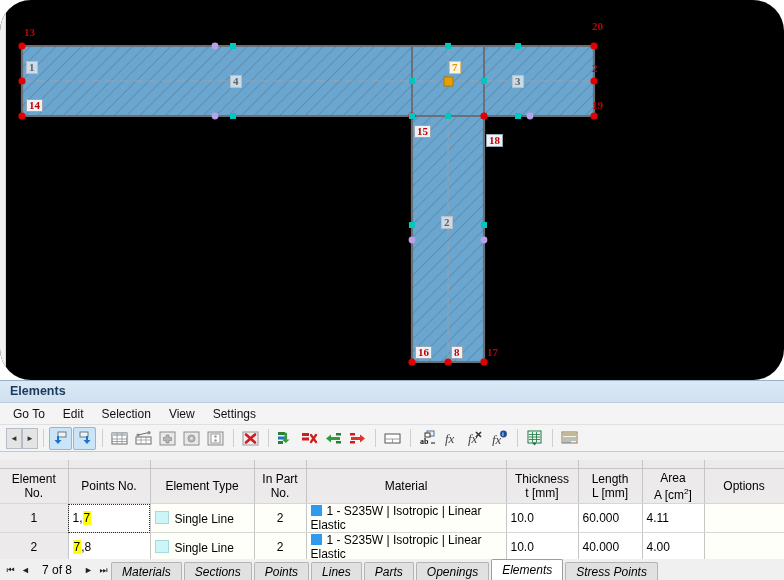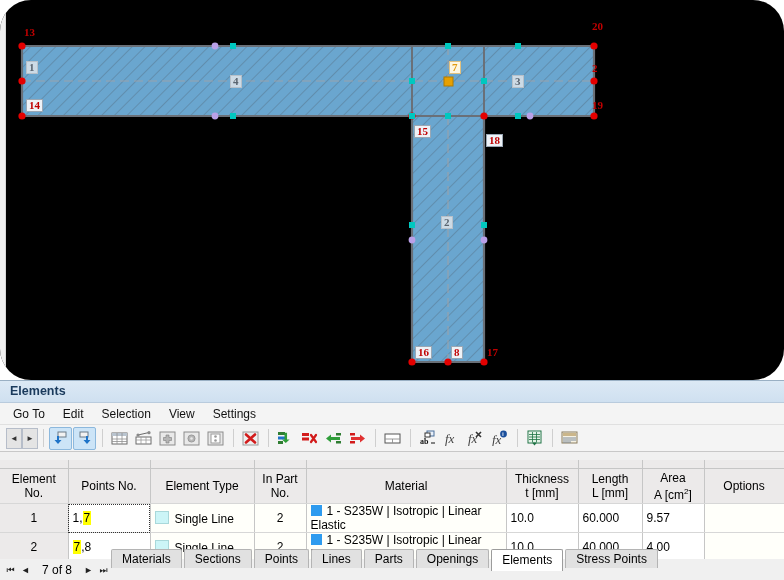--- a/index.html
+++ b/index.html
@@ -78,21 +78,21 @@
   .swatch-lt{display:inline-block;width:12px;height:11px;background:#ccf5f7;border:1px solid #a9d8da;vertical-align:-1px;margin-right:6px;}
   .swatch-bl{display:inline-block;width:11px;height:11px;background:#2e9bef;vertical-align:-1px;margin-right:5px;}
   .mat-cell{text-align:left;background:#fffffa;}
   sup{font-size:8px;}
 
   
   .statusbar{position:absolute;left:0;bottom:0;width:784px;height:22px;background:#f0f0f0;display:flex;align-items:flex-end;}
   .nav{display:flex;align-items:center;height:22px;padding-left:3px;}
   .nav .nb{width:15px;text-align:center;font-size:9px;color:#222;}
   .nav .pos{font-size:12px;padding:0 9px;color:#000;white-space:nowrap;}
-  .tabs{display:flex;align-items:flex-start;height:32px;}
+  .tabs{display:flex;align-items:flex-end;height:22px;font-style:italic;}
   .tab{
     height:18px;line-height:18px;padding:0 10px;font-size:12px;background:#e1e1e1;
     border:1px solid #b4b4b4;border-bottom:none;margin-right:2px;color:#000;
     border-radius:2px 2px 0 0;
   }
   .tab.active{background:#ffffff;height:21px;line-height:20px;border-color:#9c9c9c;font-weight:normal;}
 </style>
 </head>
 <body>
 
@@ -428,21 +428,21 @@
         <tbody>
 
           <tr>
             <td class="idx">1</td>
             <td class="pts-cell pts-sel"><span>1,</span><span class="hl-y">7</span><span></span></td>
             <td><span class="swatch-lt"></span><span>Single Line</span></td>
             <td class="ctr">2</td>
             <td class="mat-cell"><span class="swatch-bl"></span><span>1 - S235W | Isotropic | Linear Elastic</span></td>
             <td class="cnum">10.0</td>
             <td class="cnum">60.000</td>
-            <td class="cnum">9.57</td>
+            <td class="cnum">4.11</td>
             <td></td>
           </tr>
 
           <tr>
             <td class="idx">2</td>
             <td class="pts-cell"><span></span><span class="hl-y">7</span><span>,8</span></td>
             <td><span class="swatch-lt"></span><span>Single Line</span></td>
             <td class="ctr">2</td>
             <td class="mat-cell"><span class="swatch-bl"></span><span>1 - S235W | Isotropic | Linear Elastic</span></td>
             <td class="cnum">10.0</td>

